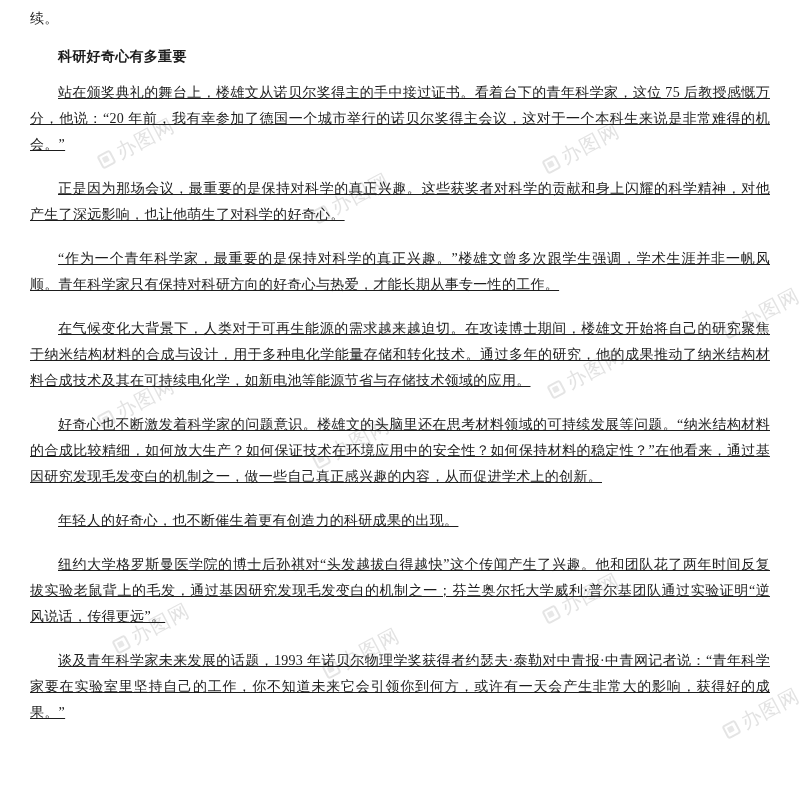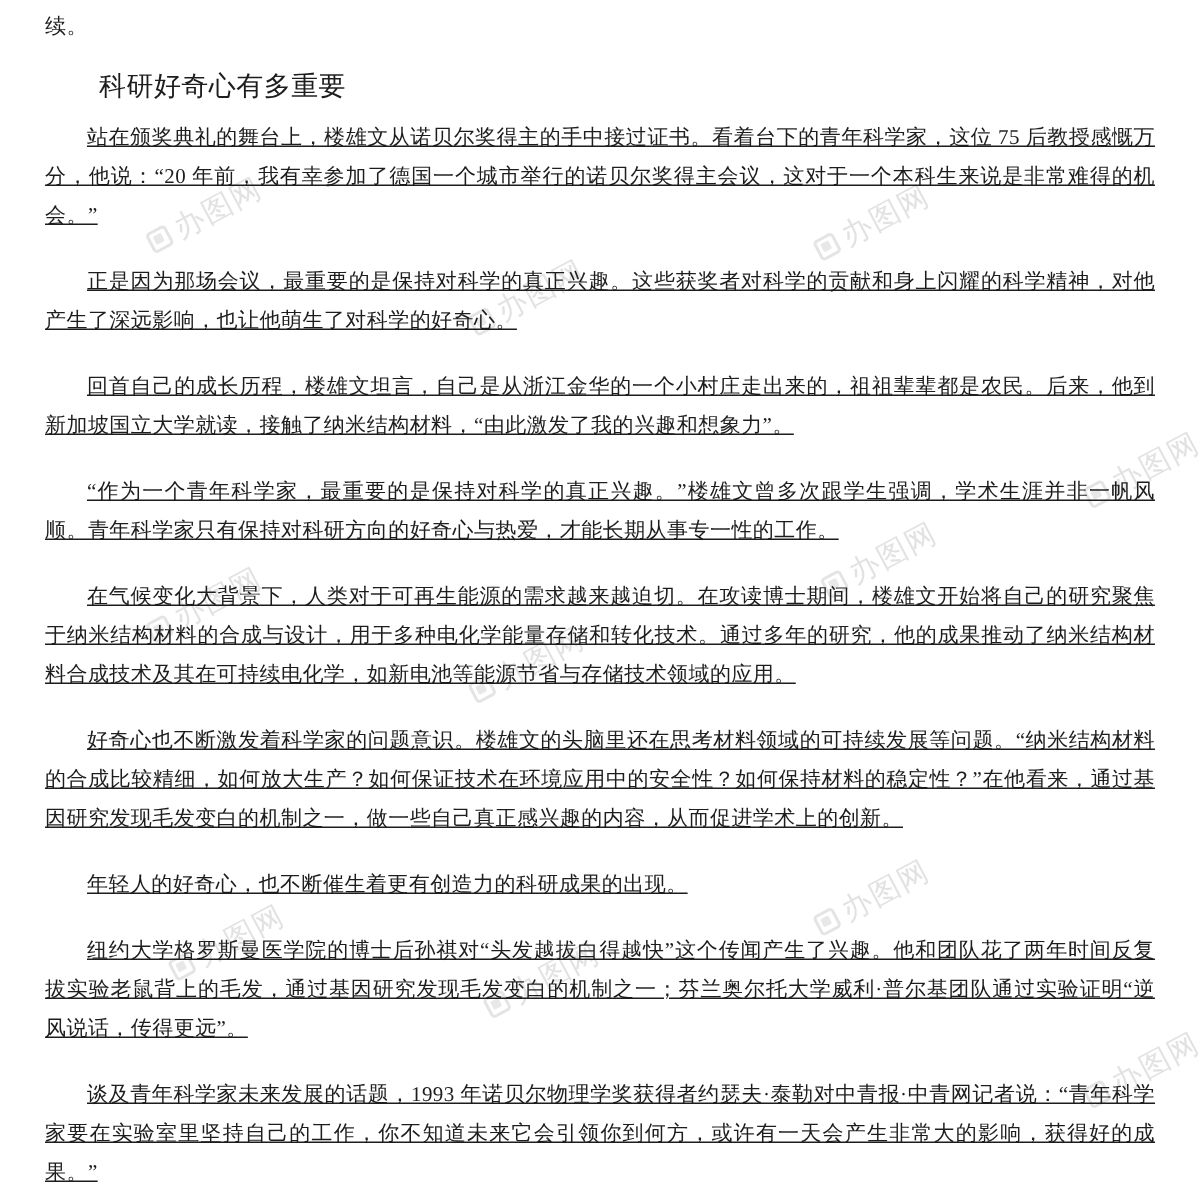--- a/index.html
+++ b/index.html
@@ -61,22 +61,22 @@
     z-index: 1;
     padding: 6px 30px 0 30px;
     font-size: 14px;
     line-height: 26px;
     letter-spacing: 0.3px;
   }
   .cont-line {
     margin-bottom: 12px;
   }
   .sec-heading {
-    font-size: 18px;
-    font-weight: normal;
+    font-size: 14px;
+    font-weight: bold;
     text-indent: 2em;
     margin-bottom: 10px;
     line-height: 26px;
   }
   .para {
     text-indent: 2em;
     text-align: justify;
     margin-bottom: 18px;
     text-decoration: underline;
   }
@@ -133,21 +133,20 @@
       </div>
   </div>
 
   <div class="content">
     <p class="cont-line">续。</p>
 
     <h2 class="sec-heading">科研好奇心有多重要</h2>
 
     <p class="para">站在颁奖典礼的舞台上，楼雄文从诺贝尔奖得主的手中接过证书。看着台下的青年科学家，这位 75 后教授感慨万分，他说：“20 年前，我有幸参加了德国一个城市举行的诺贝尔奖得主会议，这对于一个本科生来说是非常难得的机会。”</p>
     <p class="para">正是因为那场会议，最重要的是保持对科学的真正兴趣。这些获奖者对科学的贡献和身上闪耀的科学精神，对他产生了深远影响，也让他萌生了对科学的好奇心。</p>
-    <p class="para">回首自己的成长历程，楼雄文坦言，自己是从浙江金华的一个小村庄走出来的，祖祖辈辈都是农民。后来，他到新加坡国立大学就读，接触了纳米结构材料，“由此激发了我的兴趣和想象力”。</p>
     <p class="para">“作为一个青年科学家，最重要的是保持对科学的真正兴趣。”楼雄文曾多次跟学生强调，学术生涯并非一帆风顺。青年科学家只有保持对科研方向的好奇心与热爱，才能长期从事专一性的工作。</p>
     <p class="para">在气候变化大背景下，人类对于可再生能源的需求越来越迫切。在攻读博士期间，楼雄文开始将自己的研究聚焦于纳米结构材料的合成与设计，用于多种电化学能量存储和转化技术。通过多年的研究，他的成果推动了纳米结构材料合成技术及其在可持续电化学，如新电池等能源节省与存储技术领域的应用。</p>
     <p class="para">好奇心也不断激发着科学家的问题意识。楼雄文的头脑里还在思考材料领域的可持续发展等问题。“纳米结构材料的合成比较精细，如何放大生产？如何保证技术在环境应用中的安全性？如何保持材料的稳定性？”在他看来，通过基因研究发现毛发变白的机制之一，做一些自己真正感兴趣的内容，从而促进学术上的创新。</p>
     <p class="para">年轻人的好奇心，也不断催生着更有创造力的科研成果的出现。</p>
     <p class="para">纽约大学格罗斯曼医学院的博士后孙祺对“头发越拔白得越快”这个传闻产生了兴趣。他和团队花了两年时间反复拔实验老鼠背上的毛发，通过基因研究发现毛发变白的机制之一；芬兰奥尔托大学威利·普尔基团队通过实验证明“逆风说话，传得更远”。</p>
     <p class="para">谈及青年科学家未来发展的话题，1993 年诺贝尔物理学奖获得者约瑟夫·泰勒对中青报·中青网记者说：“青年科学家要在实验室里坚持自己的工作，你不知道未来它会引领你到何方，或许有一天会产生非常大的影响，获得好的成果。”</p>
 
   </div>
 
 </div>

